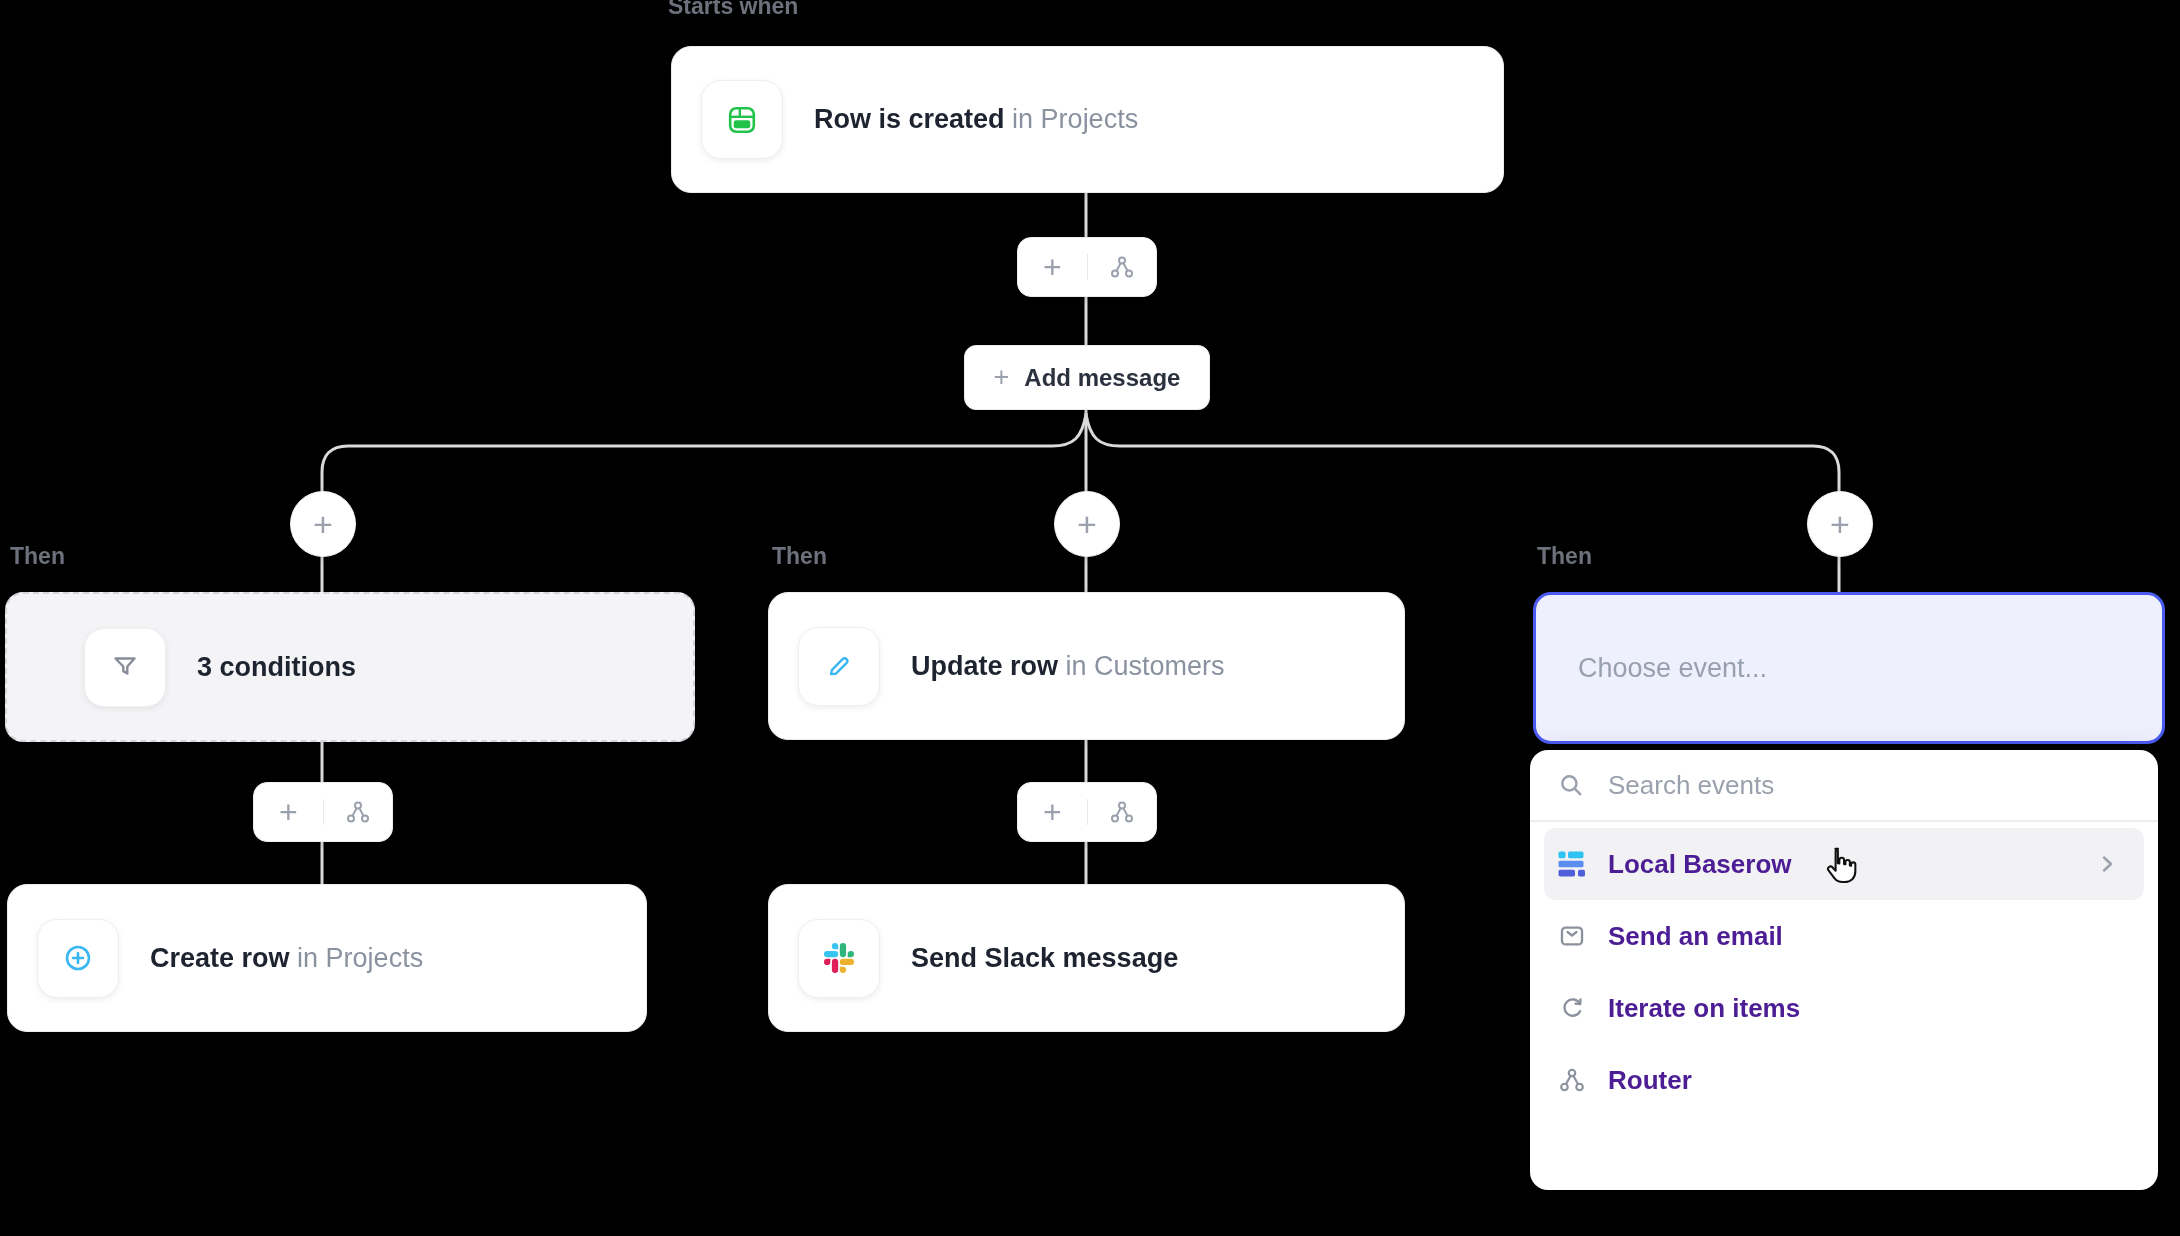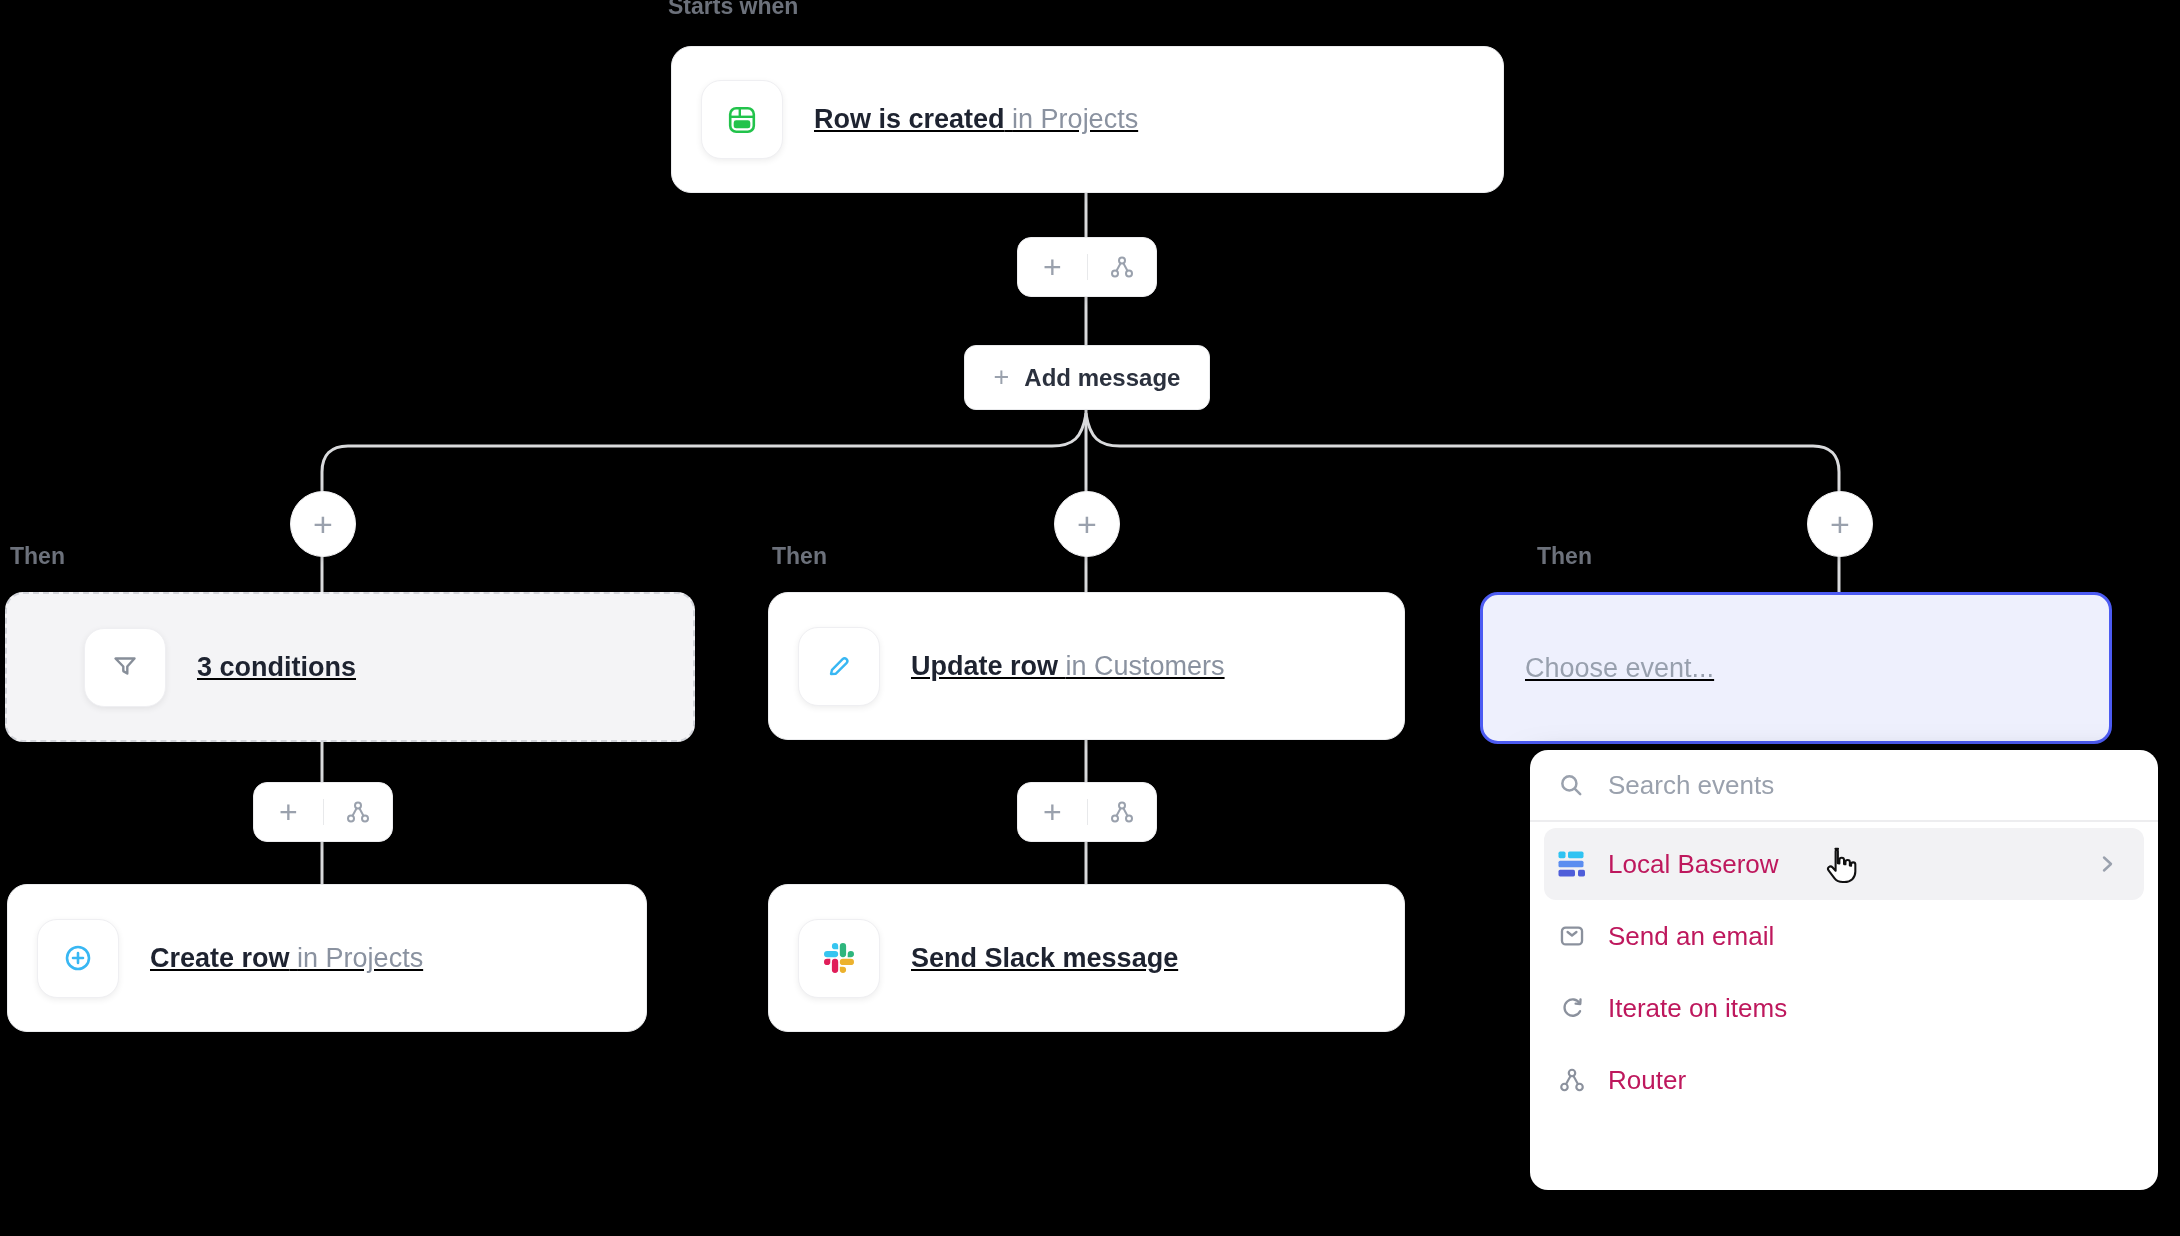--- a/index.html
+++ b/index.html
@@ -2,21 +2,21 @@
 <html><head>
 <meta charset="utf-8">
 <style>
   html,body{margin:0;padding:0;background:#000;}
   body{width:2180px;height:1236px;position:relative;overflow:hidden;
        font-family:"Liberation Sans",sans-serif;-webkit-font-smoothing:antialiased;}
   
   svg.connectors{position:absolute;left:0;top:0;z-index:1;}
   
   .card{position:absolute;background:#fff;border:1px solid #ebecee;border-radius:20px;
-        box-shadow:0 3px 10px rgba(0,0,0,.10);display:flex;align-items:center;z-index:2;text-decoration:underline;}
+        box-shadow:0 3px 10px rgba(0,0,0,.10);display:flex;align-items:center;z-index:2;}
   .card.dashed{background:#f4f4f6;border:2px dashed #d2d4da;border-radius:18px;box-shadow:none;}
   .card.selected{background:#eef0fd;border:3px solid #4c5bf2;border-radius:18px;box-shadow:none;}
   .icon-box{width:80px;height:77px;border-radius:20px;background:#fff;border:1px solid #efeff2;
             box-shadow:0 2px 6px rgba(0,0,0,.07);display:flex;align-items:center;justify-content:center;
             flex:0 0 auto;}
   .card .icon-box{margin-left:29px;}
   .node-text{font-size:27px;font-weight:600;color:#1e2330;margin-left:31px;white-space:nowrap;}
   .node-text .ctx{font-weight:400;color:#8a92a0;}
   .choose-text{font-size:27px;color:#98a0ae;margin-left:42px;}
   
@@ -44,21 +44,21 @@
         z-index:3;display:flex;flex-direction:column;}
   .search-row{height:70px;display:flex;align-items:center;padding:0 24px 0 28px;
         border-bottom:2px solid #ededef;flex:0 0 auto;}
   .search-row input{border:none;outline:none;background:transparent;font-family:"Liberation Sans",sans-serif;
         font-size:26px;color:#3b82f6;margin-left:22px;flex:1;}
   .search-row input::placeholder{color:#9aa1ad;}
   .menu-items{padding:6px 14px 12px 14px;display:flex;flex-direction:column;}
   .menu-item{height:72px;display:flex;align-items:center;padding:0 14px;border-radius:12px;cursor:pointer;}
   .menu-item.highlighted{background:#f2f2f4;}
   .mi-icon{width:28px;display:flex;justify-content:center;flex:0 0 auto;}
-  .mi-label{font-size:26px;font-weight:400;color:#be185d;margin-left:22px;flex:1;white-space:nowrap;}
+  .mi-label{font-size:26px;font-weight:700;color:#4c1d95;margin-left:22px;flex:1;white-space:nowrap;}
   .mi-chevron{margin-right:12px;display:flex;}
   .cursor{position:absolute;left:1820px;top:845px;z-index:5;pointer-events:none;}
 </style>
 </head>
 <body>
 
 <svg class="connectors" width="2180" height="1236" viewBox="0 0 2180 1236">
   <g fill="none" stroke="#d9dadc" stroke-width="3" stroke-linecap="round">
     <path d="M1086 191 V237"></path>
     <path d="M1086 296 V345"></path>
@@ -198,21 +198,21 @@
     <svg width="30" height="30" viewBox="0 0 24 24">
       <path fill="#E01E5A" d="M5.04 15.16a2.52 2.52 0 1 1-2.52-2.52h2.52zM6.31 15.16a2.52 2.52 0 0 1 5.04 0v6.31a2.52 2.52 0 1 1-5.04 0z"></path>
       <path fill="#36C5F0" d="M8.83 5.04a2.52 2.52 0 1 1 2.52-2.52v2.52zM8.83 6.31a2.52 2.52 0 0 1 0 5.04H2.52a2.52 2.52 0 1 1 0-5.04z"></path>
       <path fill="#2EB67D" d="M18.96 8.83a2.52 2.52 0 1 1 2.52 2.52h-2.52zM17.69 8.83a2.52 2.52 0 0 1-5.04 0V2.52a2.52 2.52 0 1 1 5.04 0z"></path>
       <path fill="#ECB22E" d="M15.17 18.96a2.52 2.52 0 1 1-2.52 2.52v-2.52zM15.17 17.69a2.52 2.52 0 0 1 0-5.04h6.31a2.52 2.52 0 1 1 0 5.04z"></path>
     </svg>
   </div>
   <div class="node-text">Send Slack message</div>
 </div>
 
-<div class="card selected" style="left:1480px;top:592px;width:626px;height:146px;">
+<div class="card selected" style="left:1533px;top:592px;width:626px;height:146px;">
   <div class="choose-text">Choose event...</div>
 </div>
 
 <div class="dropdown">
   <div class="search-row">
     <svg width="26" height="26" viewBox="0 0 24 24" fill="none" stroke="#9aa1ad" stroke-width="2.3" stroke-linecap="round">
       <circle cx="10.5" cy="10.5" r="6.5"></circle>
         <line x1="15.6" y1="15.6" x2="20.5" y2="20.5"></line>
     </svg>
     <input type="text" placeholder="Search events" style="">

